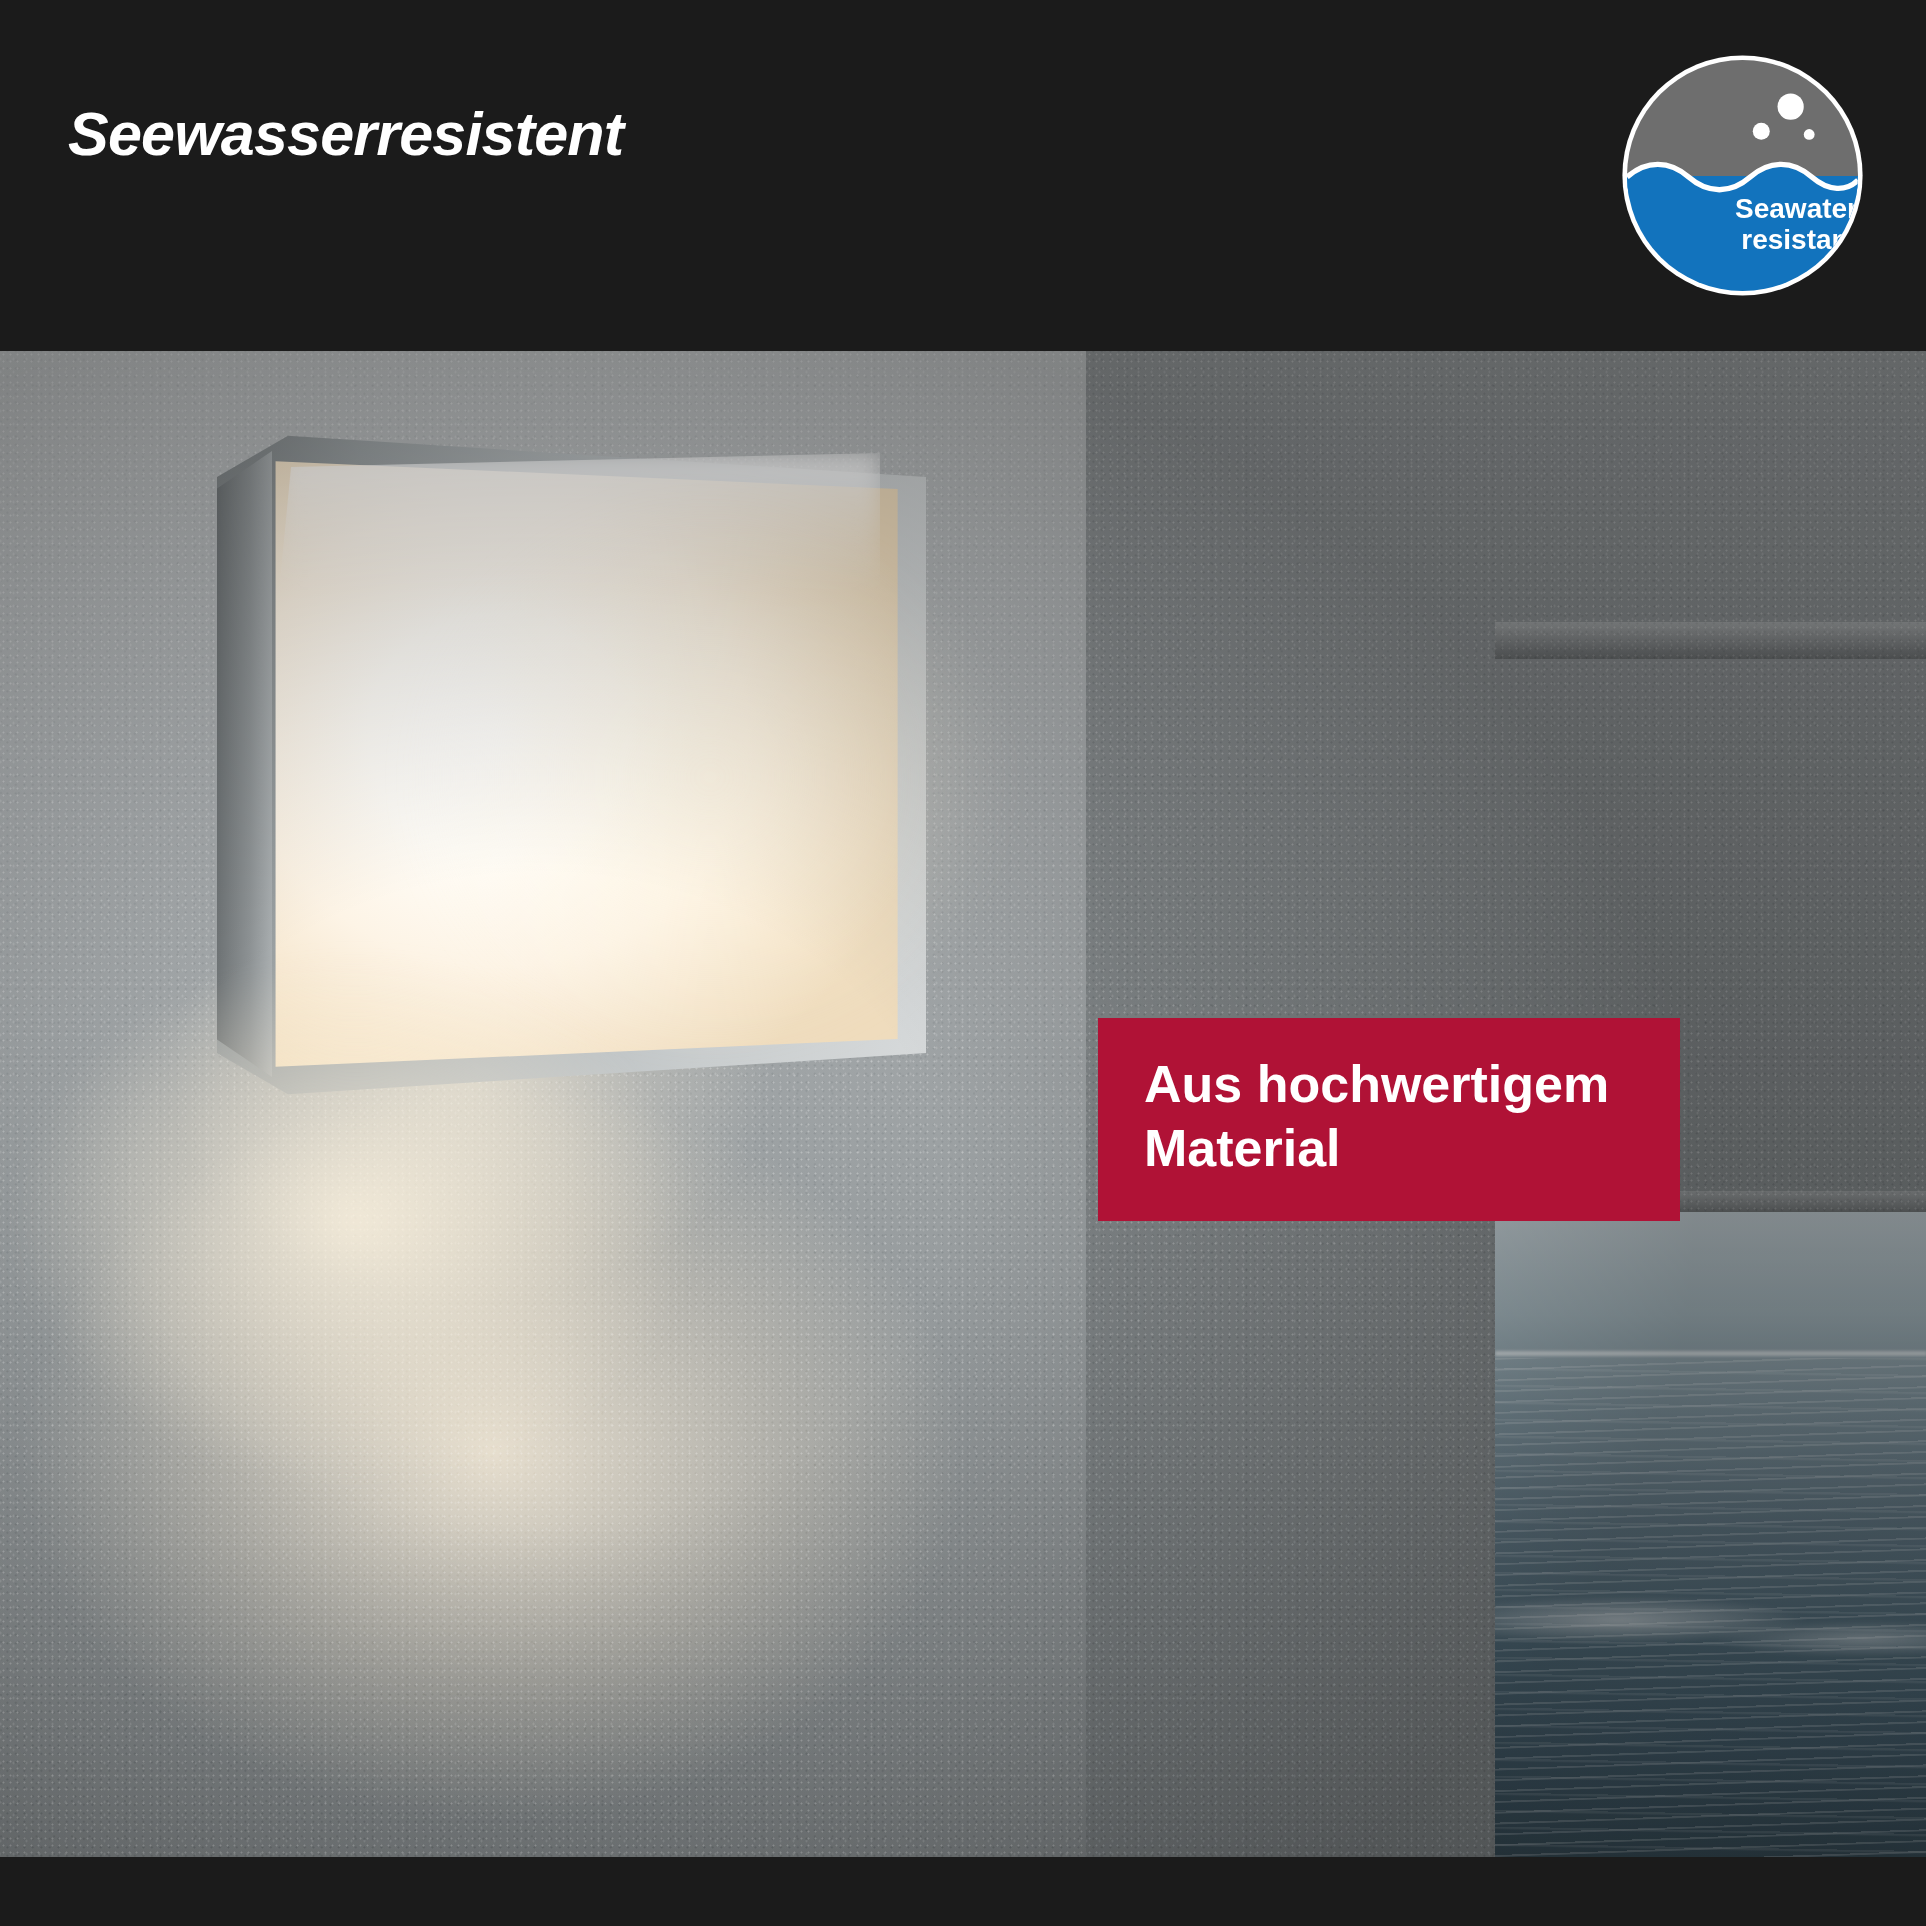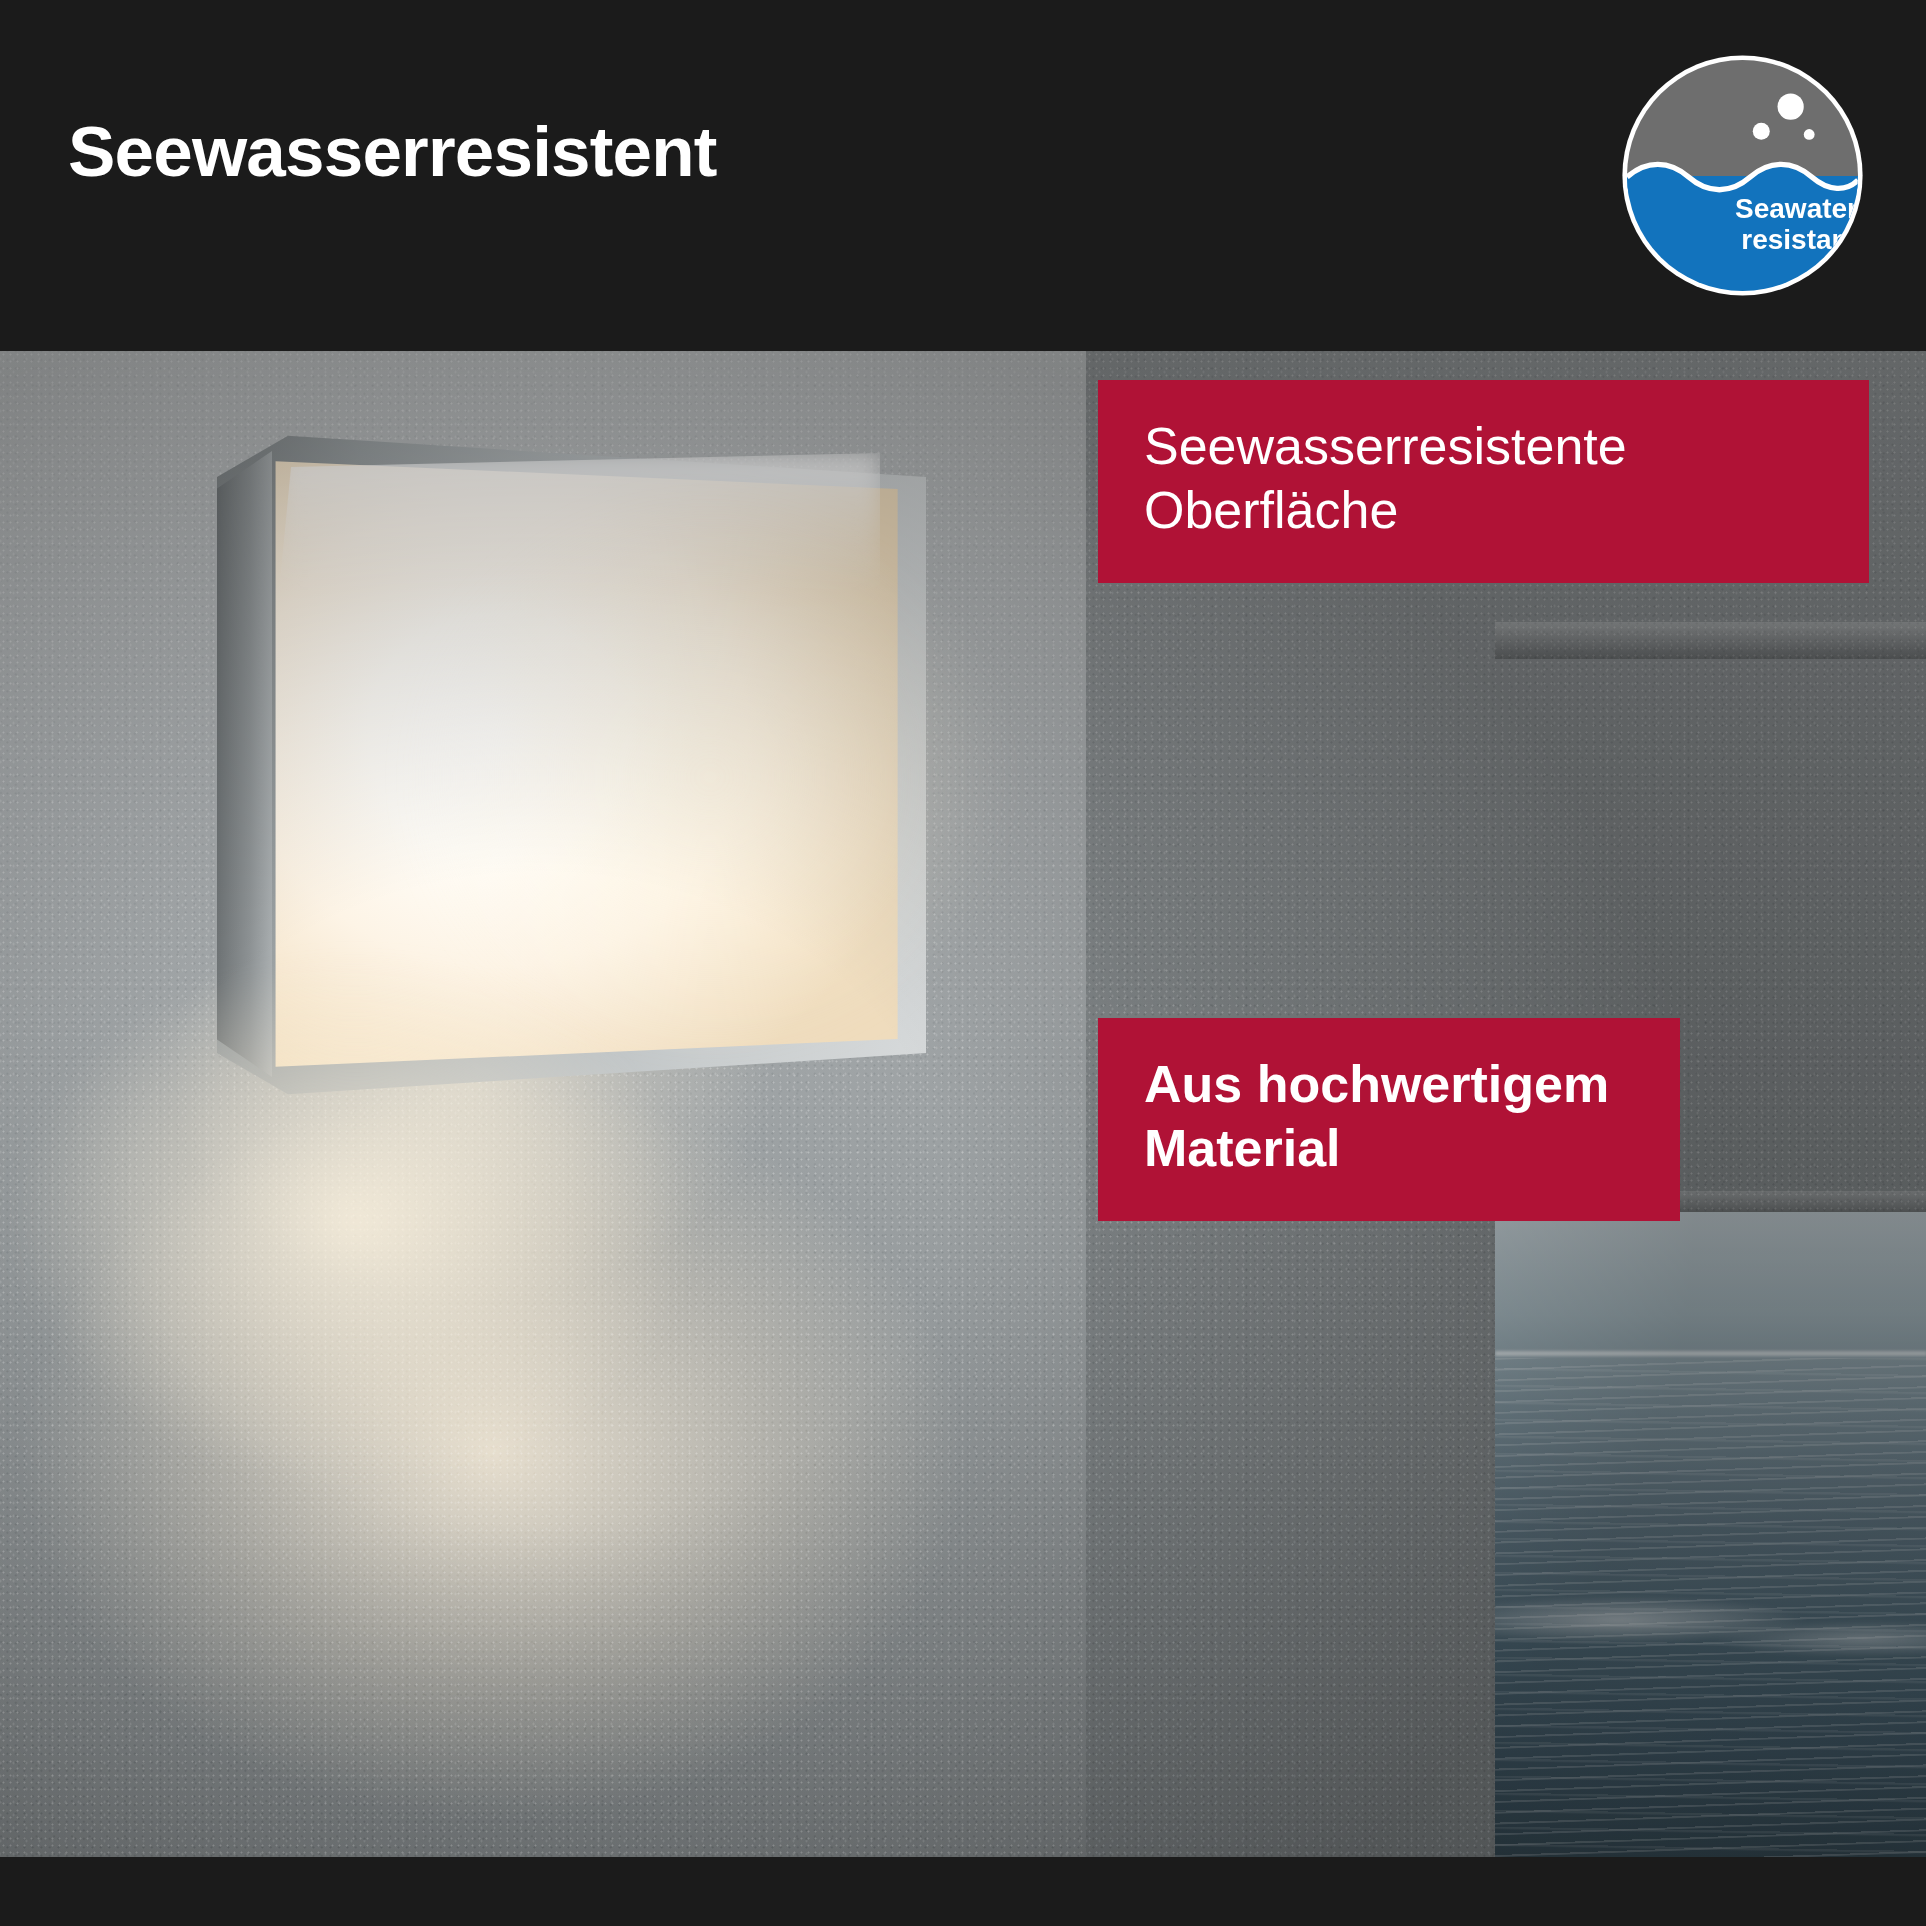--- a/index.html
+++ b/index.html
@@ -27,27 +27,28 @@
     position: absolute;
     left: 0;
     top: 0;
     width: 1926px;
     height: 351px;
     background: #1b1b1b;
   }
   .header-title {
     position: absolute;
     left: 68px;
-    top: 116px;
+    top: 104px;
     color: #ffffff;
-    font-size: 71px;
+    font-size: 61px;
     font-weight: bold;
     letter-spacing: -0.8px;
     white-space: nowrap;
     line-height: 1;
+    font-style: italic;
   }
 
   
   .badge {
     position: absolute;
     right: 68px;
     top: 60px;
     width: 231px;
     height: 231px;
     border-radius: 50%;
@@ -377,22 +378,20 @@
       <div class="lamp-body-edge"></div>
       <div class="lamp-face"></div>
       <div class="lamp-face-sheen"></div>
       <div class="glow-halo"></div>
     </div>
 
     <div class="glow-pool"></div>
     <div class="wall-vignette"></div>
 
     <div class="banners">
-      <div class="banner banner-0">Seewasserresistente
-Oberfläche</div>
       <div class="banner banner-2">Aus hochwertigem
 Material</div>
     </div>
   </div>
 
   <div class="footer"></div>
 </div>
 
 
 </body></html>

